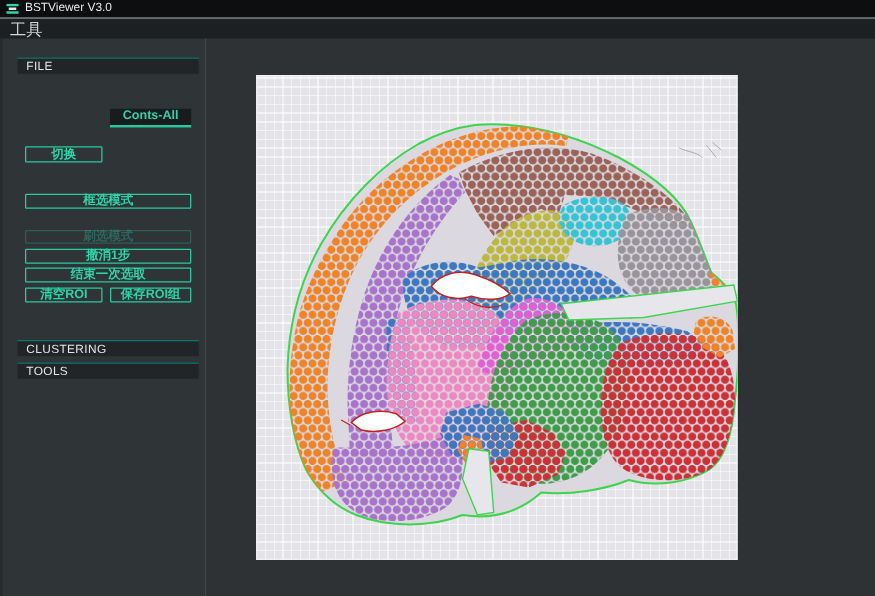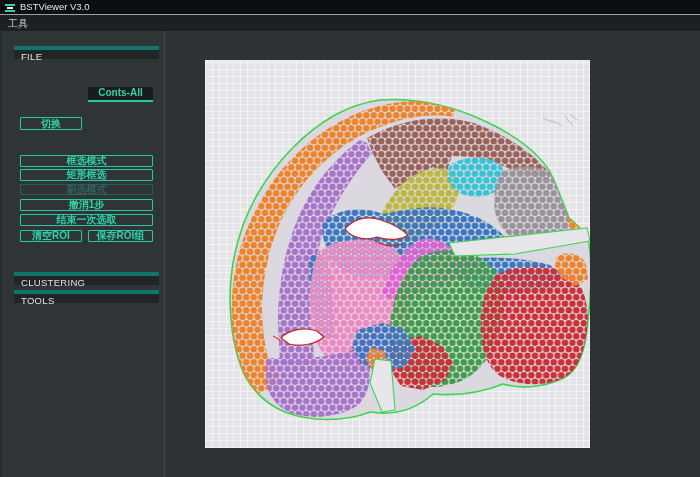--- a/index.html
+++ b/index.html
@@ -15,32 +15,32 @@
     background:#0c0e0f;color:#e6e7e8;font-size:9.5px;line-height:14px;
   }
   .titlebar .app-icon{
     position:absolute;left:5px;top:2.5px;width:10px;height:9px;
   }
   .titlebar .title-text{position:absolute;left:20px;top:0;}
   .title-sep{position:absolute;left:0;top:14px;width:700px;height:1px;background:#9aa0a3;}
   
   .menubar{
     position:absolute;left:0;top:15px;width:700px;height:16px;
-    background:#1d2022;color:#d3d5d6;font-size:10px;
+    background:#1d2022;color:#d3d5d6;font-size:13px;
   }
   .menu-item{display:inline-block;padding:2px 8px 0 8px;line-height:14px;cursor:default;}
   
   .sidebar{
     position:absolute;left:0;top:31px;width:164px;height:446px;
     background:#2f3437;border-left:2px solid #272b2e;
   }
   .v-divider{position:absolute;left:164px;top:31px;width:1px;height:446px;background:#44484b;}
   .section-header{
     position:absolute;left:12px;width:145px;height:13px;
-    background:#222528;border-top:4px solid #0f766e;
+    background:#222528;border-top:1px solid #0f766e;
     color:#e2e4e5;font-size:9.5px;line-height:13px;padding-left:7px;
     box-sizing:border-box;letter-spacing:.3px;
   }
   .tealbtn{
     position:absolute;box-sizing:border-box;
     background:transparent;border:1px solid #2bc9a0;color:#2ed3a8;
     font-size:10px;font-weight:bold;text-align:center;
     font-family:"Liberation Sans","DejaVu Sans",sans-serif;
     padding:0;cursor:pointer;border-radius:1px;line-height:10px;margin-top:29px;
   }
@@ -86,21 +86,20 @@
   <span class="menu-item">工具</span>
 </div>
 
 <div class="sidebar">
   <div class="section-header" style="top:15px;">FILE</div>
 
   <button class="tealbtn" style="left:18px;top:57px;width:62px;height:13px;">切换</button>
   <div class="conts-label" style="left:86px;top:56px;width:65px;height:15px;">Conts-All</div>
 
   <button class="tealbtn" style="left:18px;top:95px;width:133px;height:12px;">框选模式</button>
-  <button class="tealbtn" style="left:18px;top:109px;width:133px;height:12px;">矩形框选</button>
   <button class="tealbtn disabled" style="left:18px;top:124px;width:133px;height:11px;">刷选模式</button>
   <button class="tealbtn" style="left:18px;top:139px;width:133px;height:12px;">撤消1步</button>
   <button class="tealbtn" style="left:18px;top:154px;width:133px;height:12px;">结束一次选取</button>
 
   <button class="tealbtn" style="left:18px;top:170px;width:62px;height:12px;">清空ROI</button>
   <button class="tealbtn" style="left:86px;top:170px;width:65px;height:12px;">保存ROI组</button>
 
   <div class="section-header" style="top:241px;">CLUSTERING</div>
   <div class="section-header" style="top:259px;">TOOLS</div>
 </div>

